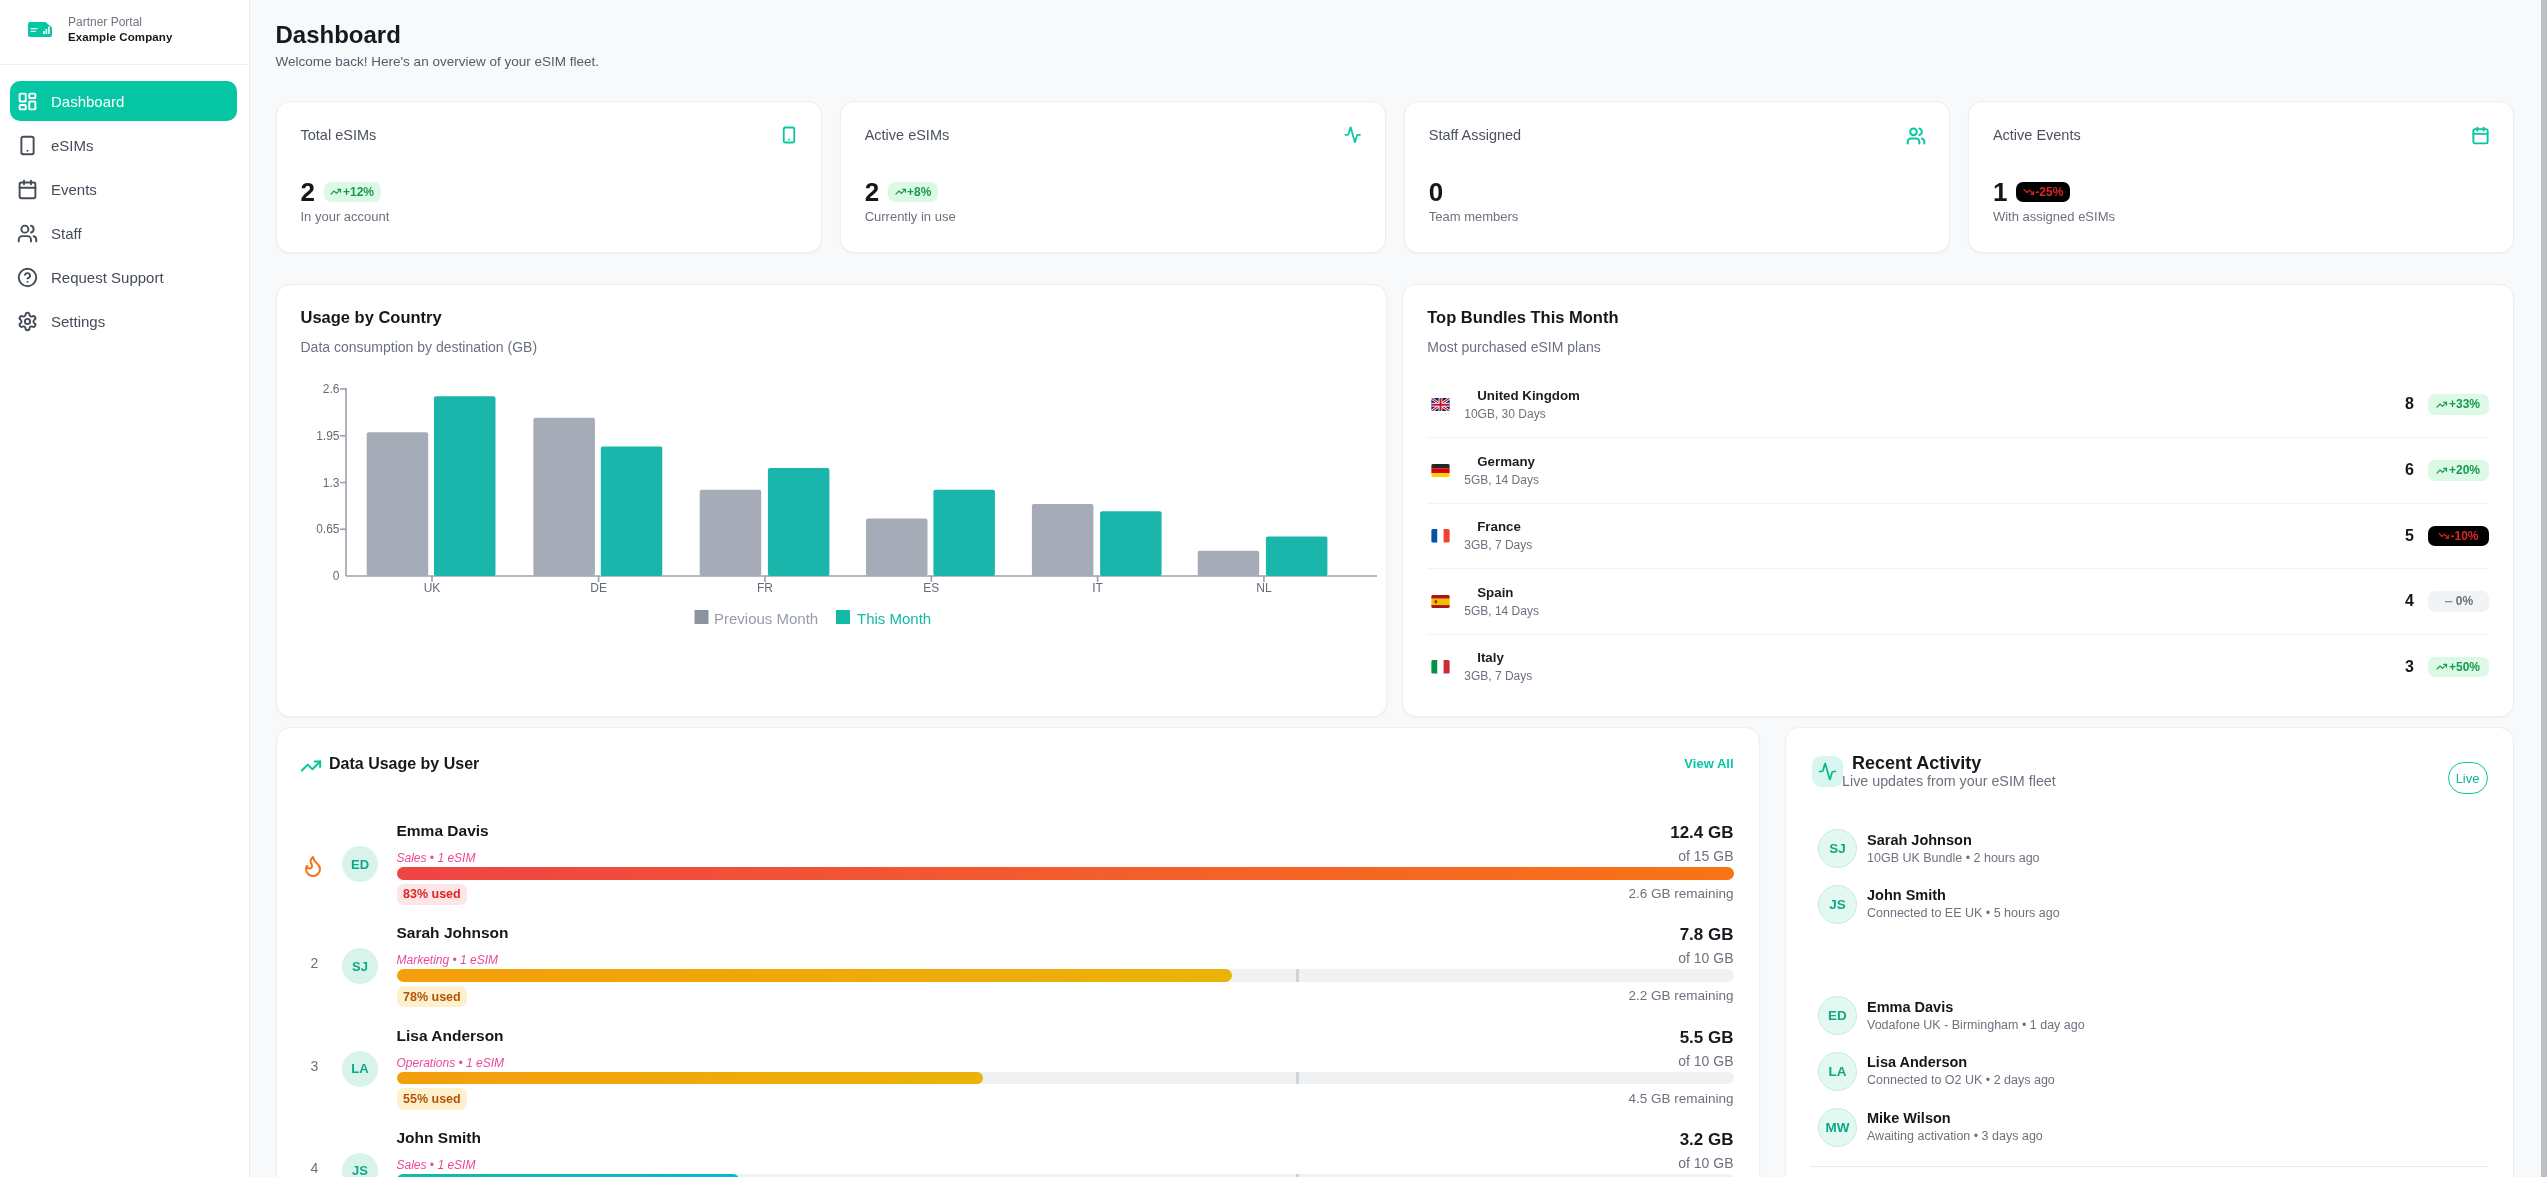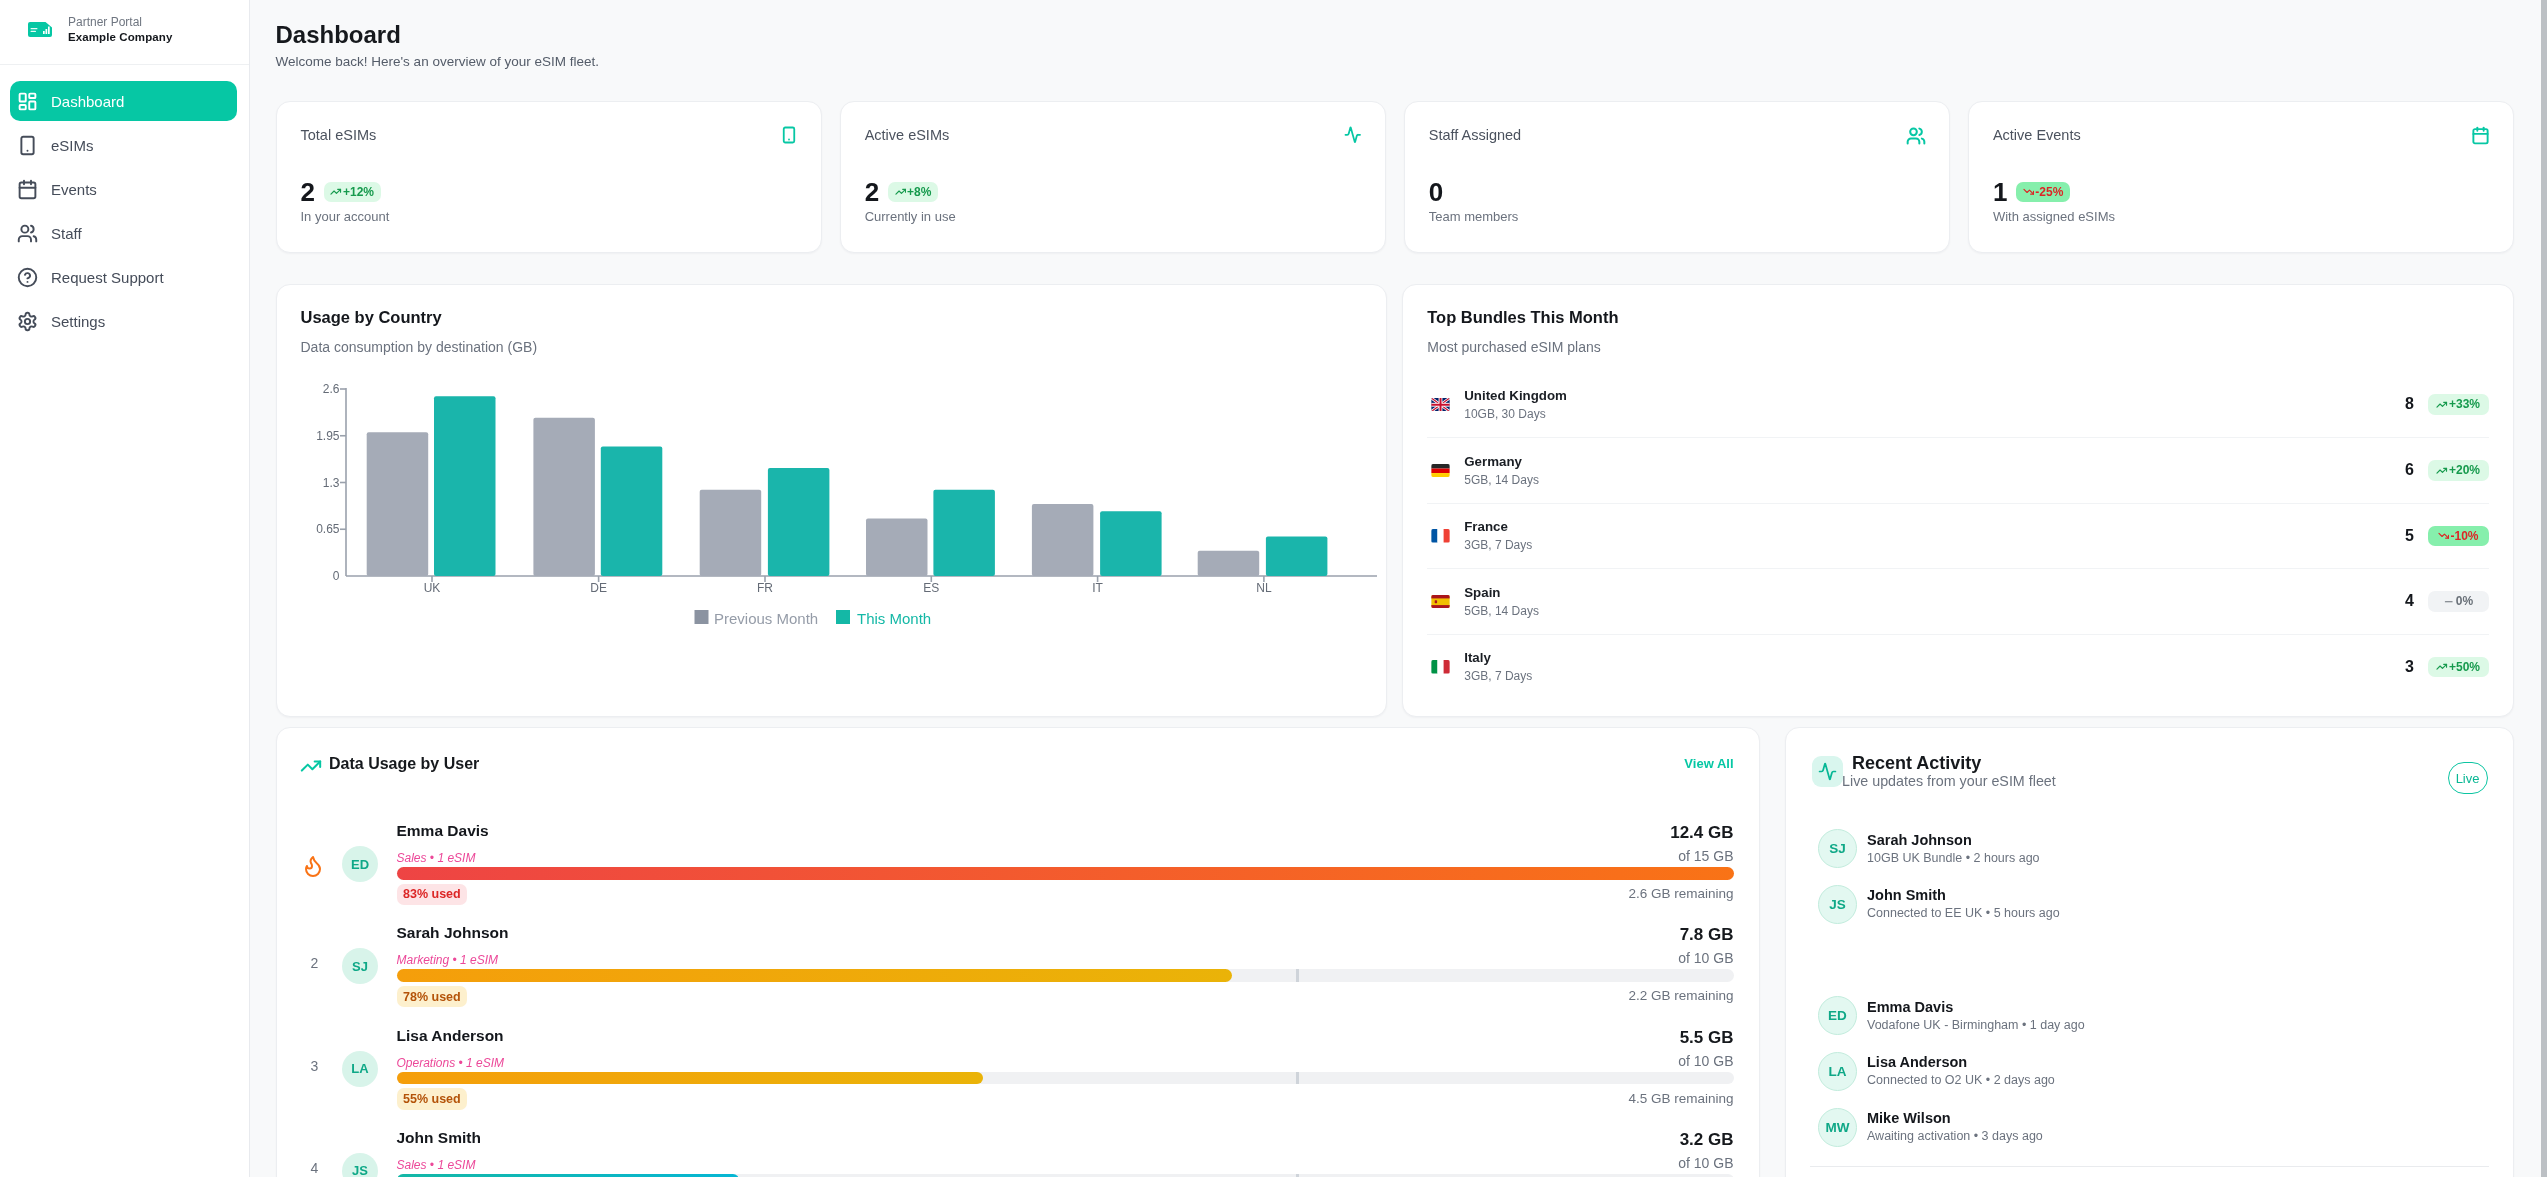--- a/index.html
+++ b/index.html
@@ -30,33 +30,33 @@
 .card { background: #fff; border: 1px solid #eceef1; border-radius: 14px; box-shadow: 0 1px 2px rgba(16,24,40,.04); position: relative; }
 
 .stats { position: absolute; top: 101px; left: 25.5px; width: 2238.5px; height: 152px; display: grid; grid-template-columns: repeat(4,1fr); gap: 18px; }
 .stat-title { position: absolute; left: 24px; top: 25px; font-size: 14.5px; font-weight: 500; color: #4b525e; }
 .stat-icon { position: absolute; right: 23px; top: 24px; color: #06c7a4; }
 .stat-vrow { position: absolute; left: 24px; top: 76px; display: flex; align-items: center; gap: 9px; }
 .stat-val { font-size: 26px; font-weight: 700; color: #14171c; line-height: 28px; }
 .badge { display: inline-flex; align-items: center; gap: 1px; height: 20.5px; padding: 0 6.5px; border-radius: 7px; font-size: 12px; font-weight: 700; }
 .badge svg { width: 11.5px; height: 11.5px; }
 .badge.up { background: #dcf9e6; color: #169a4d; }
-.badge.down { background: #86efac; color: #dc2626; }
+.badge.down { background: #000000; color: #dc2626; }
 .badge.flat { background: #f1f3f5; color: #697078; }
 .stat-sub { position: absolute; left: 24px; top: 107px; font-size: 13px; color: #6b727e; }
 
 .row2 { position: absolute; top: 284px; left: 25.5px; width: 2238.5px; height: 433px; display: grid; grid-template-columns: 1fr 1fr; gap: 15px; }
 .cardtitle { position: absolute; left: 24px; top: 23px; font-size: 16.5px; font-weight: 700; color: #14171c; }
 .cardsub { position: absolute; left: 24px; top: 53.5px; font-size: 14px; color: #6b727e; }
 
 .bundles { position: absolute; left: 24px; right: 24px; top: 86.5px; }
 .brow { height: 65.5px; display: flex; align-items: center; border-top: 1px solid #f1f3f5; }
 .brow:first-child { border-top: none; }
 .brow .flag { width: 19px; height: 13.5px; margin-left: 4px; margin-right: 14px; flex: none; border-radius: 2px; overflow: hidden; }
-.brow .bnm { font-size: 13.3px; font-weight: 700; color: #1a1e24; margin-bottom: 4px; }
+.brow .bnm { font-size: 13.3px; font-weight: 700; color: #1a1e24; margin-bottom: 4px; margin-left: 13px; }
 .brow .bsub { font-size: 12px; color: #6b727e; }
 .brow .bcount { margin-left: auto; width: 22px; text-align: right; font-size: 16px; font-weight: 700; color: #14171c; }
 .brow .badge { margin-left: 13.5px; width: 61.5px; justify-content: center; padding: 0; }
 
 .row3 { position: absolute; top: 727px; left: 25.5px; width: 2238.5px; height: 600px; display: grid; grid-template-columns: 1484.5px 1fr; gap: 25px; }
 
 .u-head-ic { position: absolute; left: 23px; top: 27px; color: #06c7a4; }
 .u-title { position: absolute; left: 52.5px; top: 26.5px; font-size: 16px; font-weight: 700; }
 .viewall { position: absolute; right: 25.5px; top: 27.5px; font-size: 13px; font-weight: 600; color: #06c7a4; }
 .urow { position: absolute; left: 0; width: 100%; height: 96px; }

